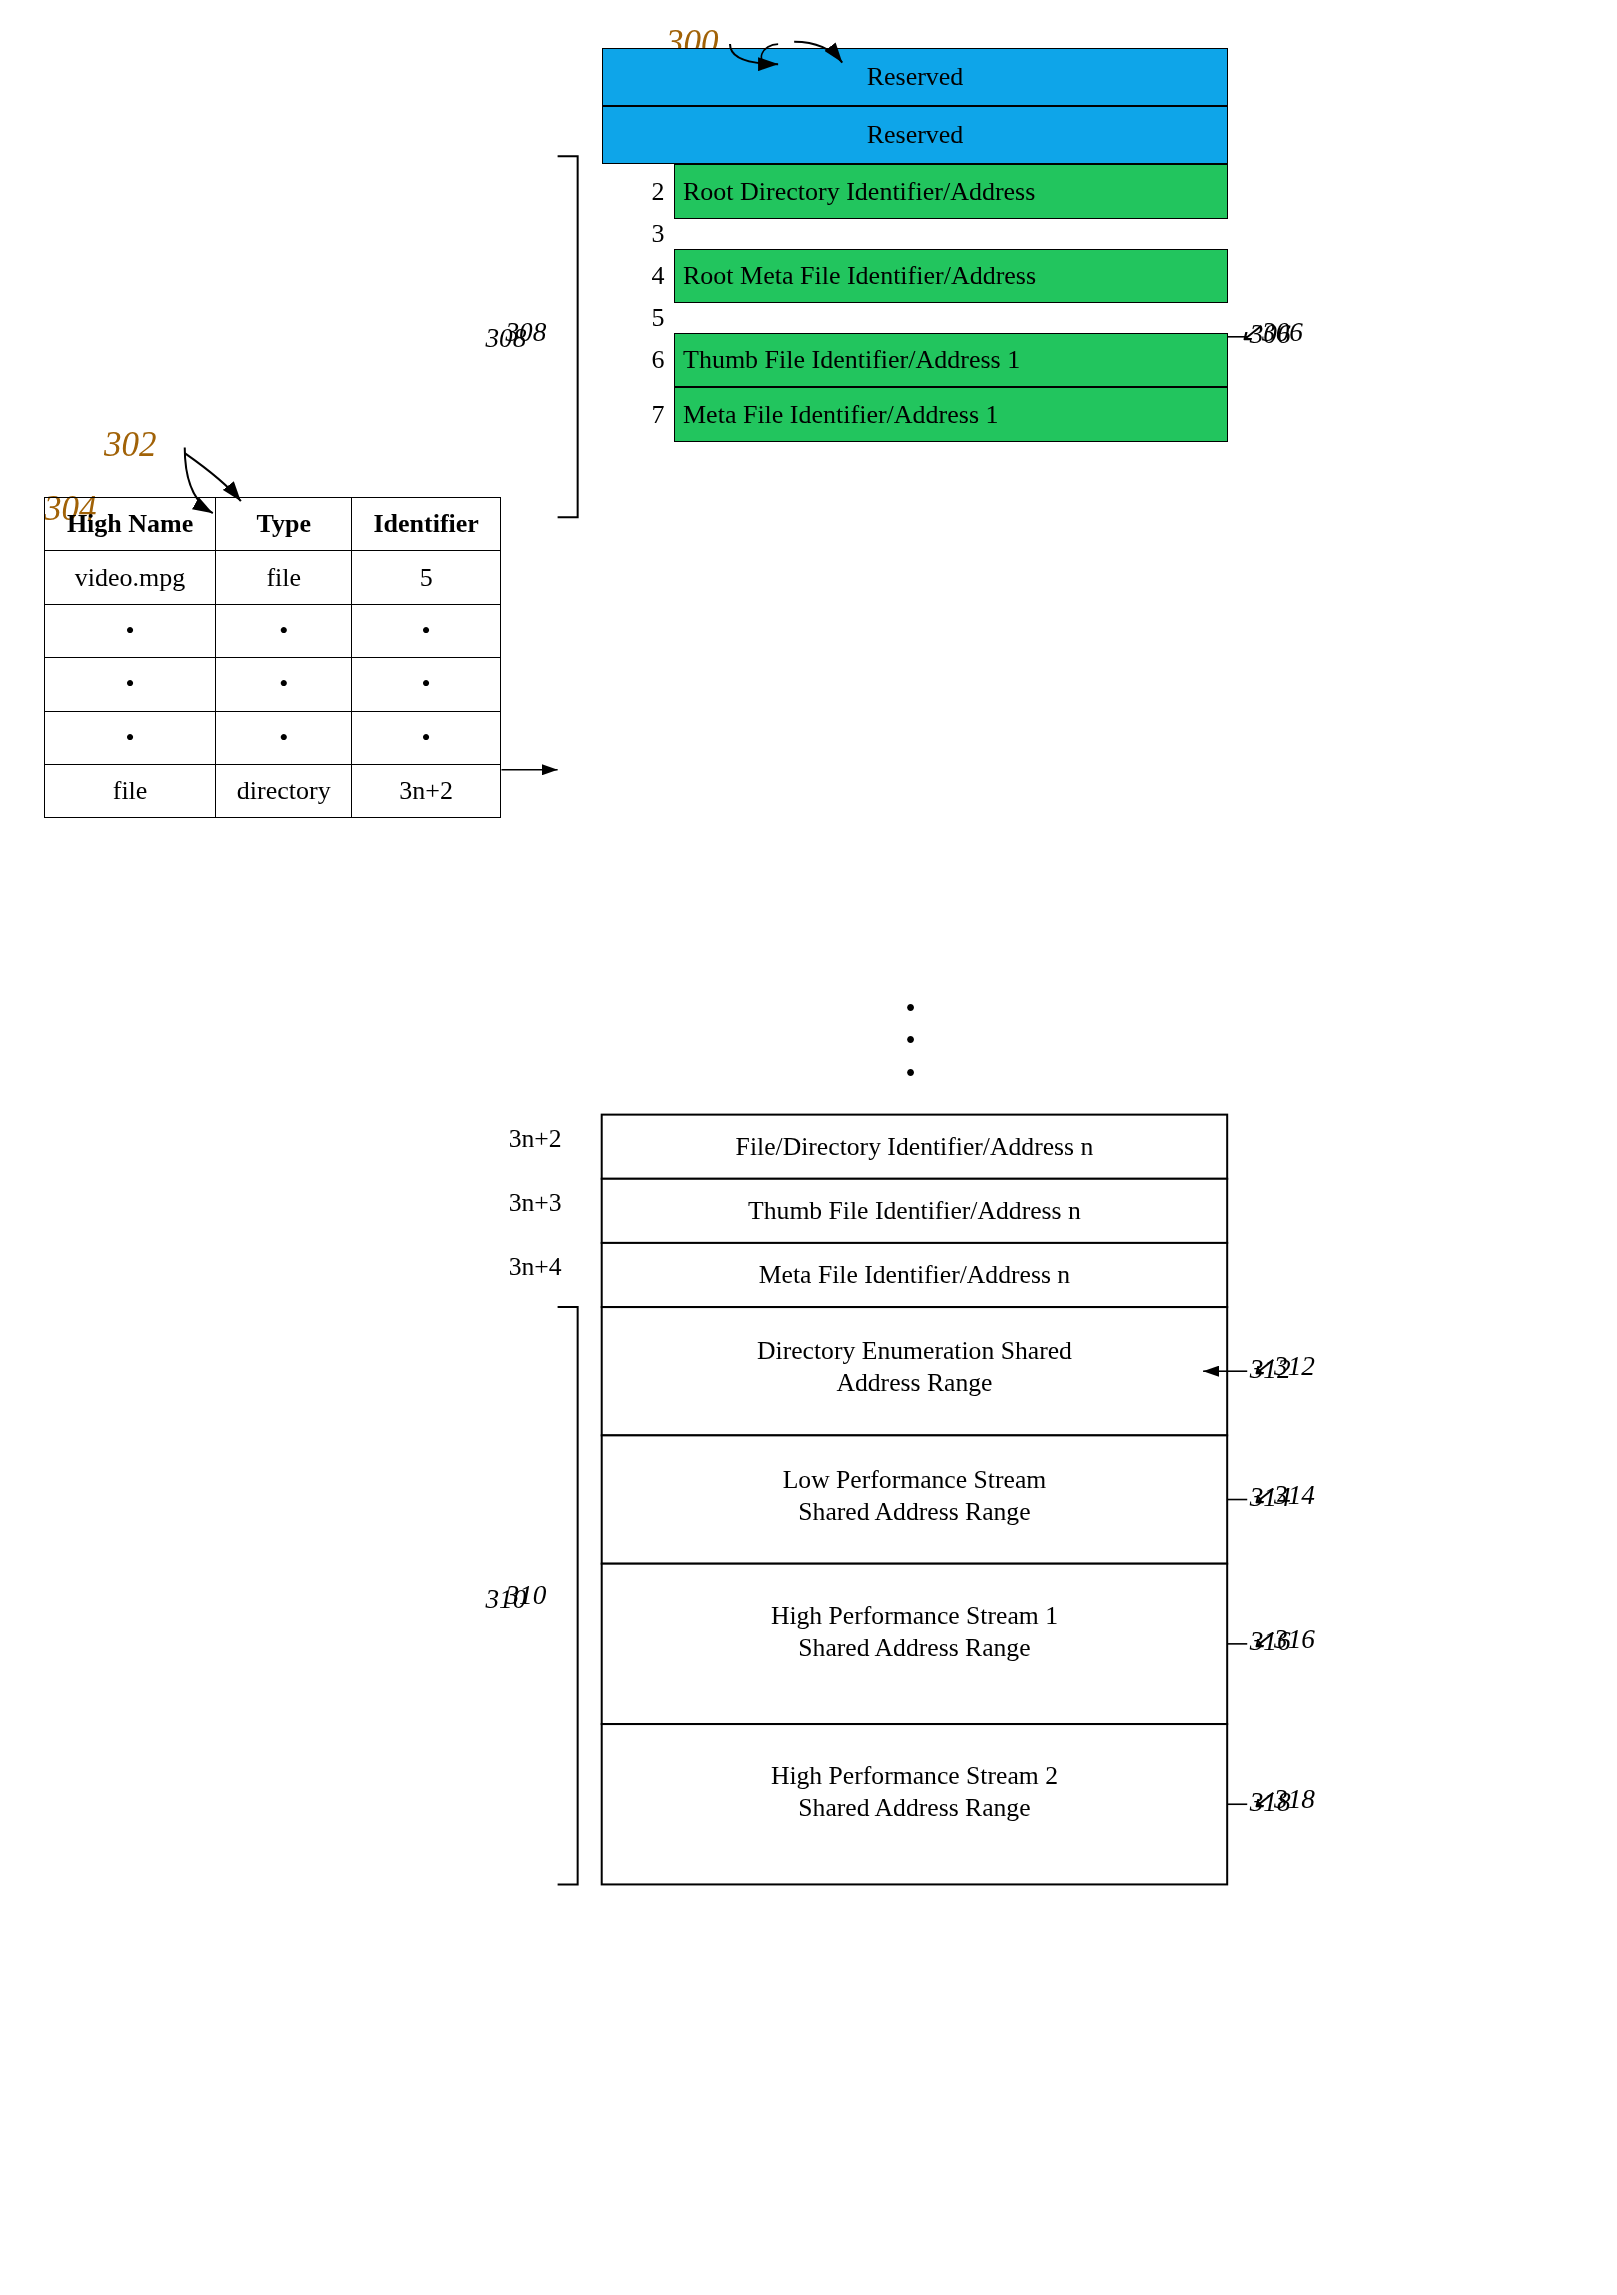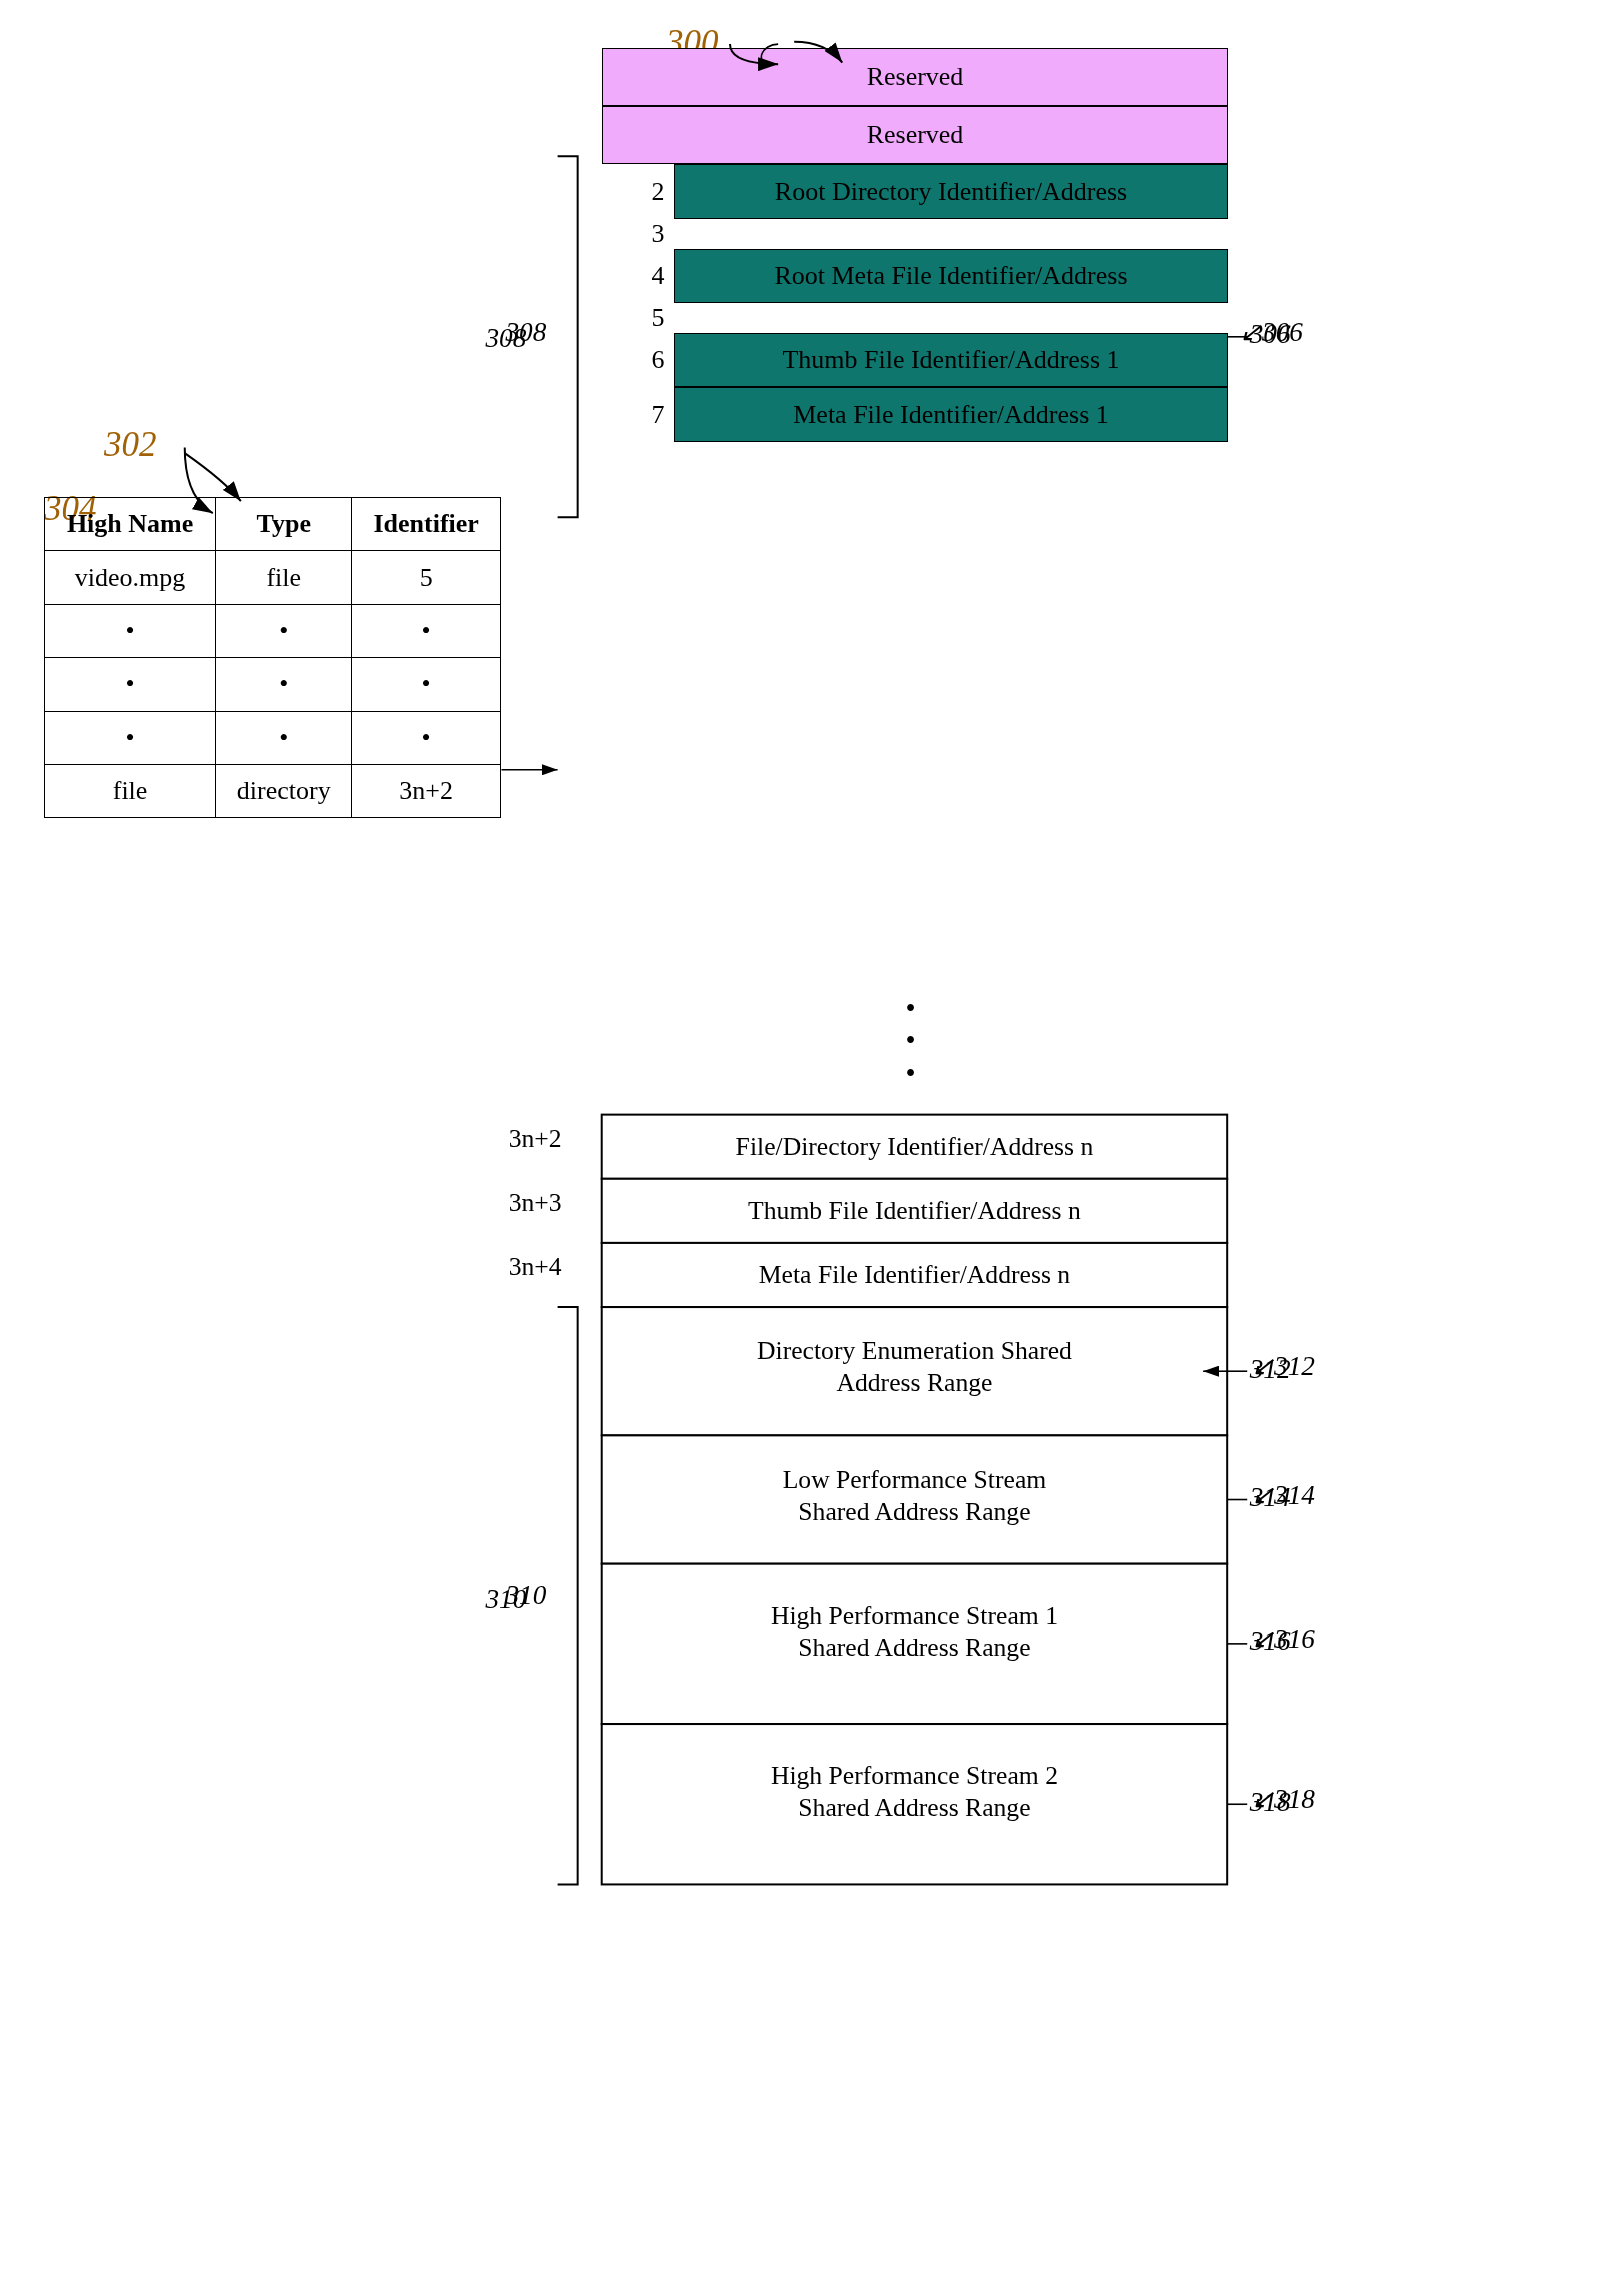--- a/index.html
+++ b/index.html
@@ -31,41 +31,40 @@
       top: 48px;
       width: 626px;
     }
     .right-table .table-cell {
       border: 1.6px solid #000;
       text-align: center;
       font-size: 26px;
       line-height: 1.3;
       padding: 11.2px 8px;
       position: relative;
-      background: #f0abfc;
+      background: #0ea5e9;
     }
     .right-table .row-numbered {
       display: flex;
       align-items: stretch;
     }
     .row-num {
       font-size: 26px;
       display: flex;
       align-items: center;
       padding-right: 9.6px;
       min-width: 72px;
       justify-content: flex-end;
     }
     .row-cell {
       flex: 1;
       border: 1.6px solid #000;
-      text-align: center;
       font-size: 26px;
       padding: 11.2px 8px;
-      background: #0f766e;
+      background: #22c55e;
     }
     
     .left-table {
       position: absolute;
       left: 44px;
       top: 497px;
       width: 457px;
       border-collapse: collapse;
     }
     .left-table th, .left-table td {

